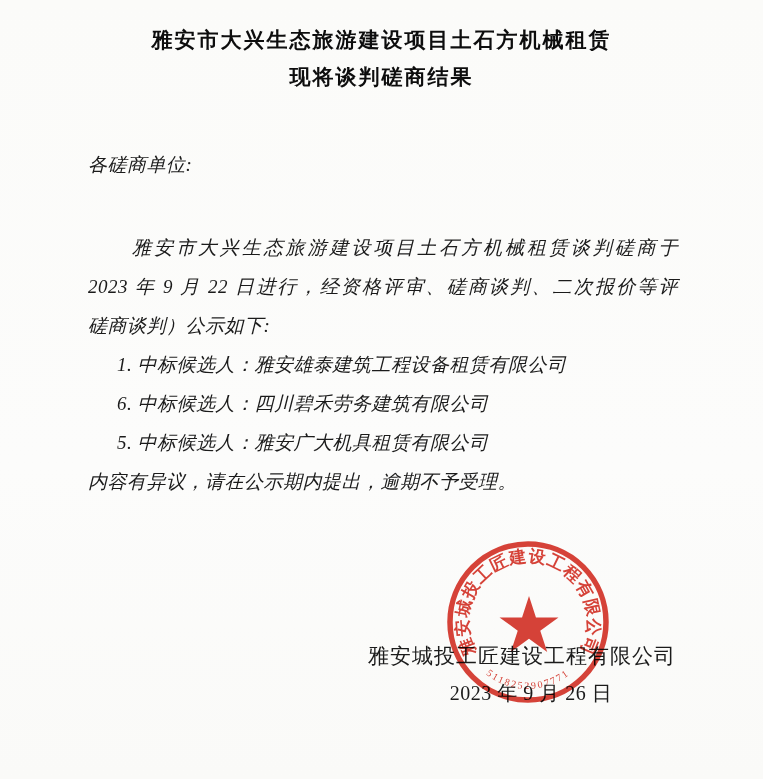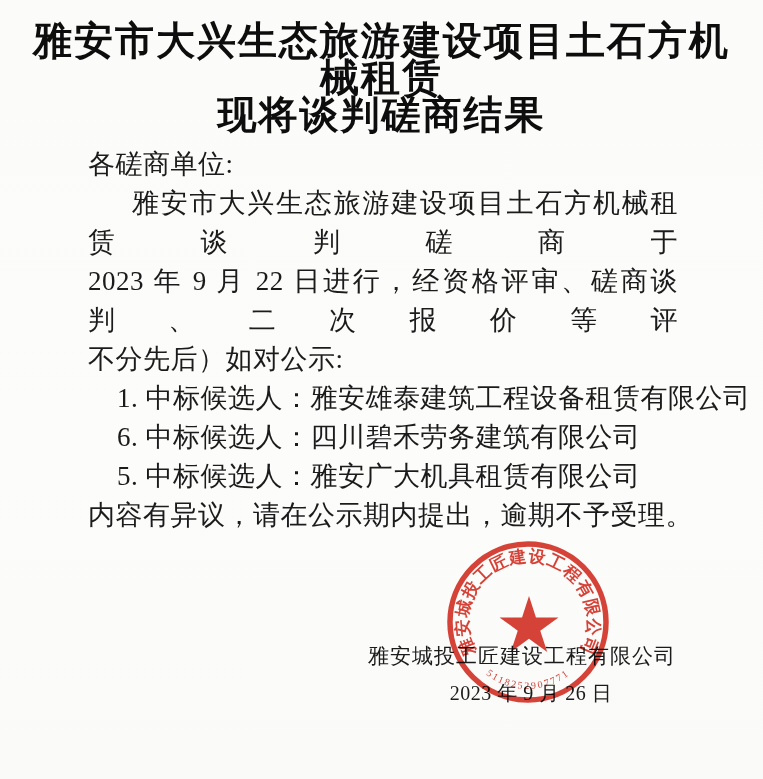--- a/index.html
+++ b/index.html
@@ -10,37 +10,38 @@
     height: 779px;
     background: linear-gradient(180deg, #fbfbf9 0%, #fcfcfb 60%, #fafaf8 100%);
     font-family: "Liberation Serif", "DejaVu Serif", serif;
     color: #1b1b1b;
     overflow: hidden;
   }
   .doc-title {
     position: absolute;
     top: 22px; left: 30px; right: 30px;
     text-align: center;
-    font-size: 39px;
+    font-size: 21px;
     font-weight: 700;
     line-height: 37px;
     letter-spacing: 2px;
     color: #0d0d0d;
   }
   .doc-body {
     position: absolute;
     top: 145px; left: 88px;
     width: 590px;
-    font-size: 27px;
+    font-size: 19px;
     line-height: 39px;
     letter-spacing: 0.5px;
+    font-style: italic;
   }
   .line { min-height: 39px; white-space: nowrap; }
   .fill { white-space: normal; text-align: justify; text-align-last: justify; }
-  .p-indent { text-indent: 44px; }
+  .p-indent { text-indent: 44px; margin-top: 44px; }
   .l-indent { text-indent: 29px; }
   .sig-company {
     position: absolute;
     top: 642px; left: 352px; width: 340px;
     text-align: center;
     font-size: 21px;
     letter-spacing: 1px;
   }
   .sig-date {
     position: absolute;
@@ -67,21 +68,21 @@
 
   <div class="doc-title">
     <div>雅安市大兴生态旅游建设项目土石方机械租赁</div>
     <div>现将谈判磋商结果</div>
   </div>
 
   <div class="doc-body">
     <div class="line">各磋商单位:</div>
     <div class="line fill p-indent">雅安市大兴生态旅游建设项目土石方机械租赁谈判磋商于</div>
     <div class="line fill">2023 年 9 月 22 日进行，经资格评审、磋商谈判、二次报价等评</div>
-    <div class="line">不分先后）如对公示:</div>
+    <div class="line">磋商谈判）公示如下:</div>
     <div class="line l-indent">1. 中标候选人：雅安雄泰建筑工程设备租赁有限公司</div>
     <div class="line l-indent">6. 中标候选人：四川碧禾劳务建筑有限公司</div>
     <div class="line l-indent">5. 中标候选人：雅安广大机具租赁有限公司</div>
     <div class="line">内容有异议，请在公示期内提出，逾期不予受理。</div>
   </div>
 
   <div class="sig-company">雅安城投工匠建设工程有限公司</div>
   <div class="sig-date">2023 年 9 月 26 日</div>
 
   <svg class="seal" viewBox="0 0 170 170" xmlns="http://www.w3.org/2000/svg">

